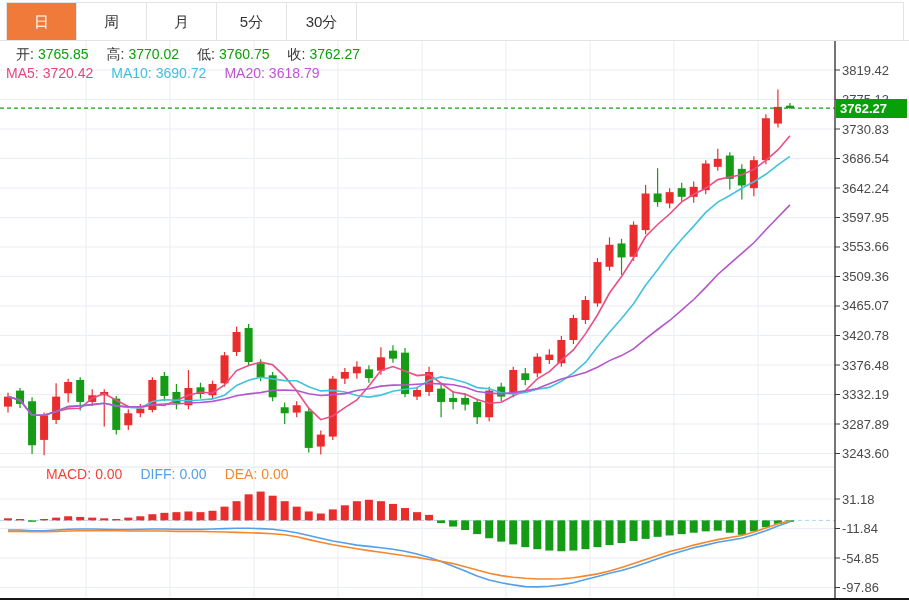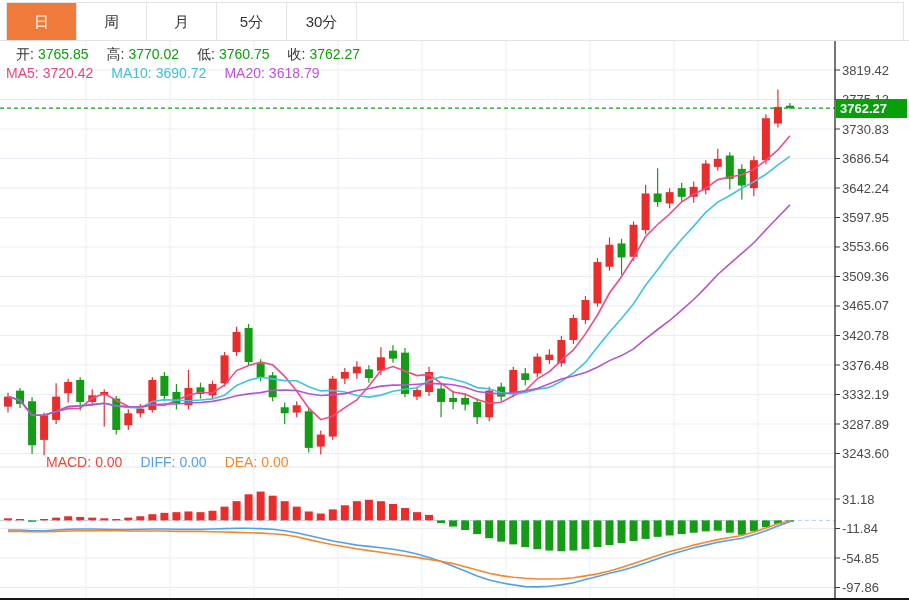--- a/index.html
+++ b/index.html
@@ -13,21 +13,21 @@
   .tab.sel{color:#fff;}
   .tabbar-bottom{position:absolute;left:0;top:40px;width:909px;height:1px;background:#e3e3e3;}
   
   #svg{position:absolute;left:0;top:40px;}
   
   .inforow{position:absolute;font-size:14px;white-space:nowrap;}
   .inforow span{margin-right:4px;}
   .inforow .gap{margin-right:18px;}
   #ohlcRow{left:16px;top:46px;}
   #maRow{left:6px;top:65px;}
-  #macdRow{left:46px;top:454px;}
+  #macdRow{left:46px;top:466px;}
   .lbl{color:#333;}
   
   .price-tag{position:absolute;left:836px;width:71px;height:19px;line-height:19px;
              color:#fff;font-size:13px;font-weight:bold;padding-left:4px;box-sizing:border-box;}
 </style>
 </head>
 <body>
 
 <div class="app">
   <div class="tabbar" id="tabbar">

